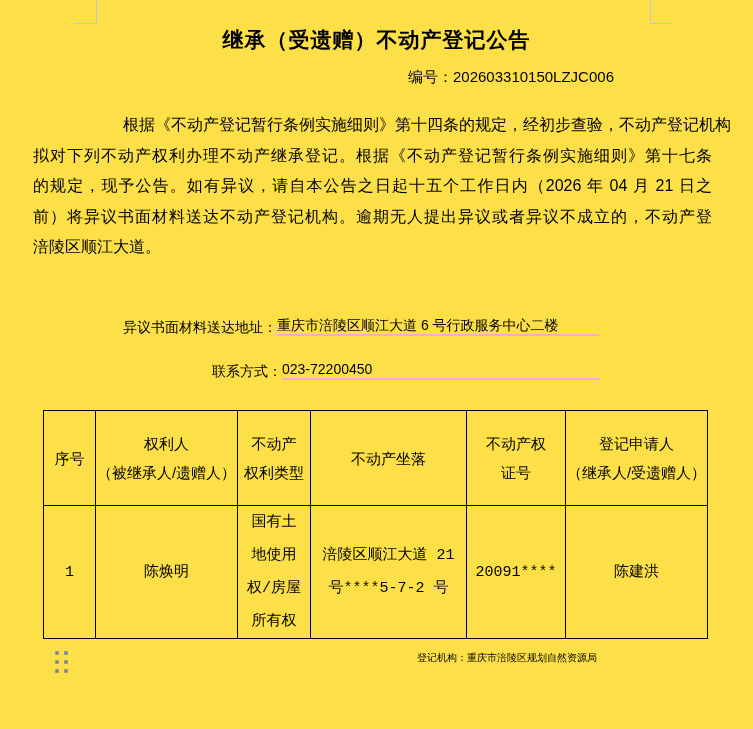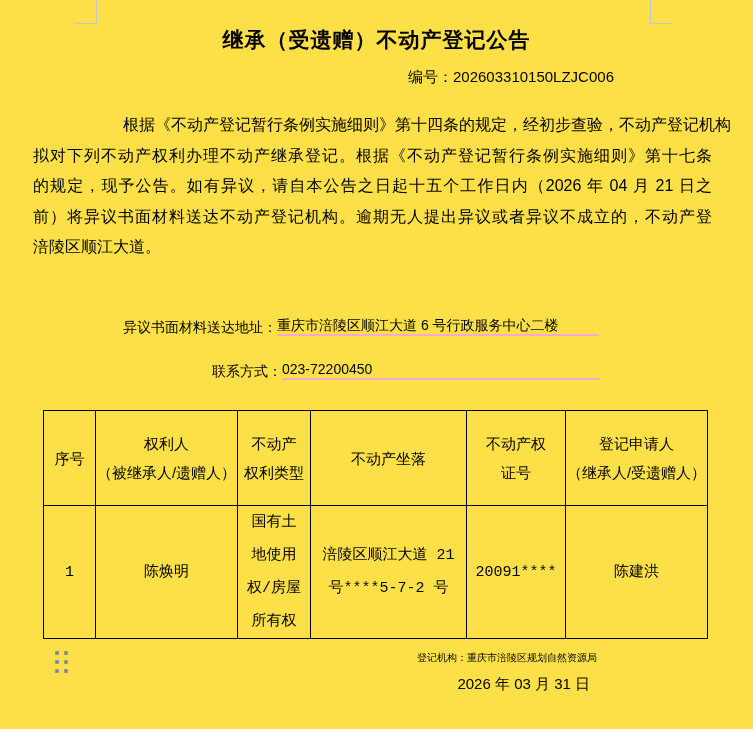--- a/index.html
+++ b/index.html
@@ -182,15 +182,14 @@
     <i></i>
       <i></i>
     <i></i>
       <i></i>
     <i></i>
       <i></i>
   </div>
 
   <div class="footer-agency"><span>登记机构：</span><span>重庆市涪陵区规划自然资源局</span></div>
 
-  <div class="footer-date">2026 年 03 月 31 日</div>
 
 </div>
 
 </body></html>

